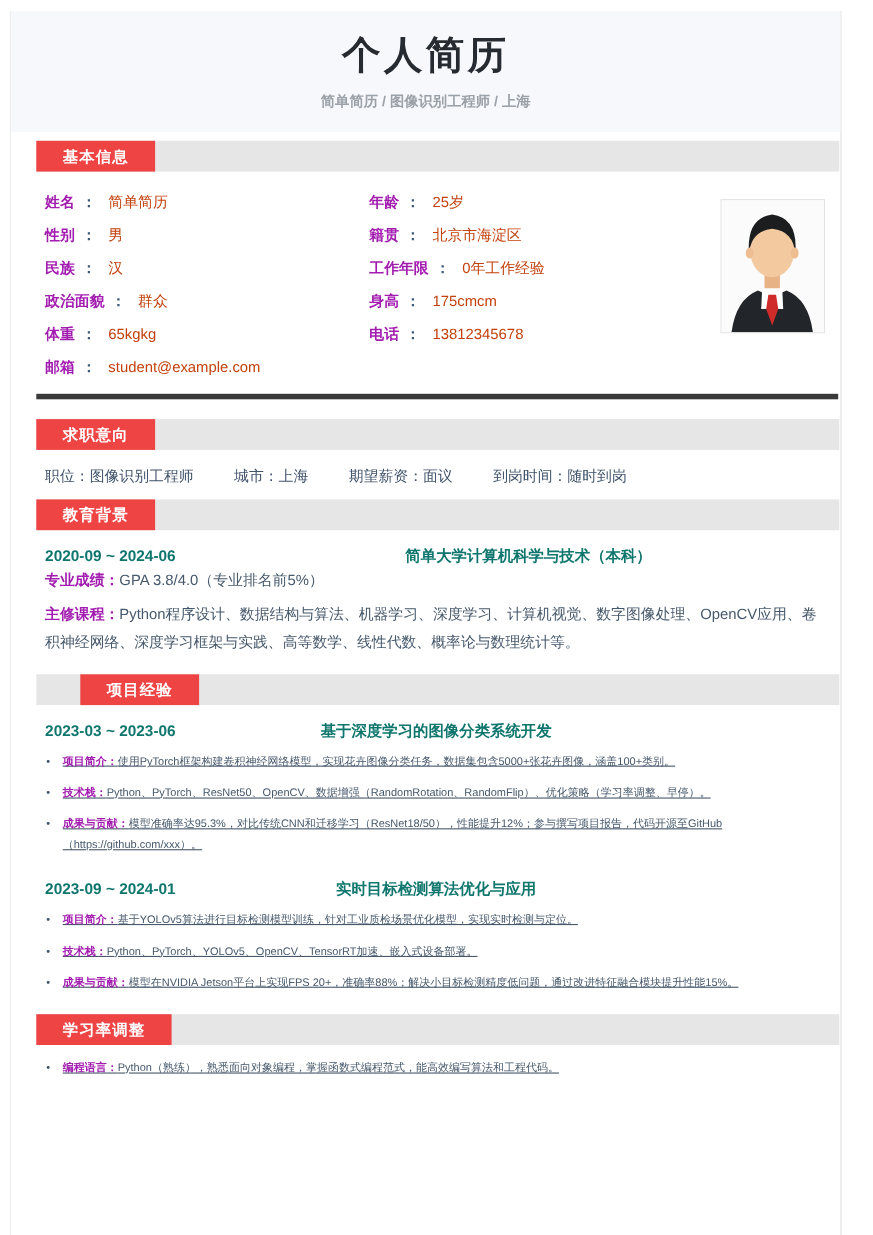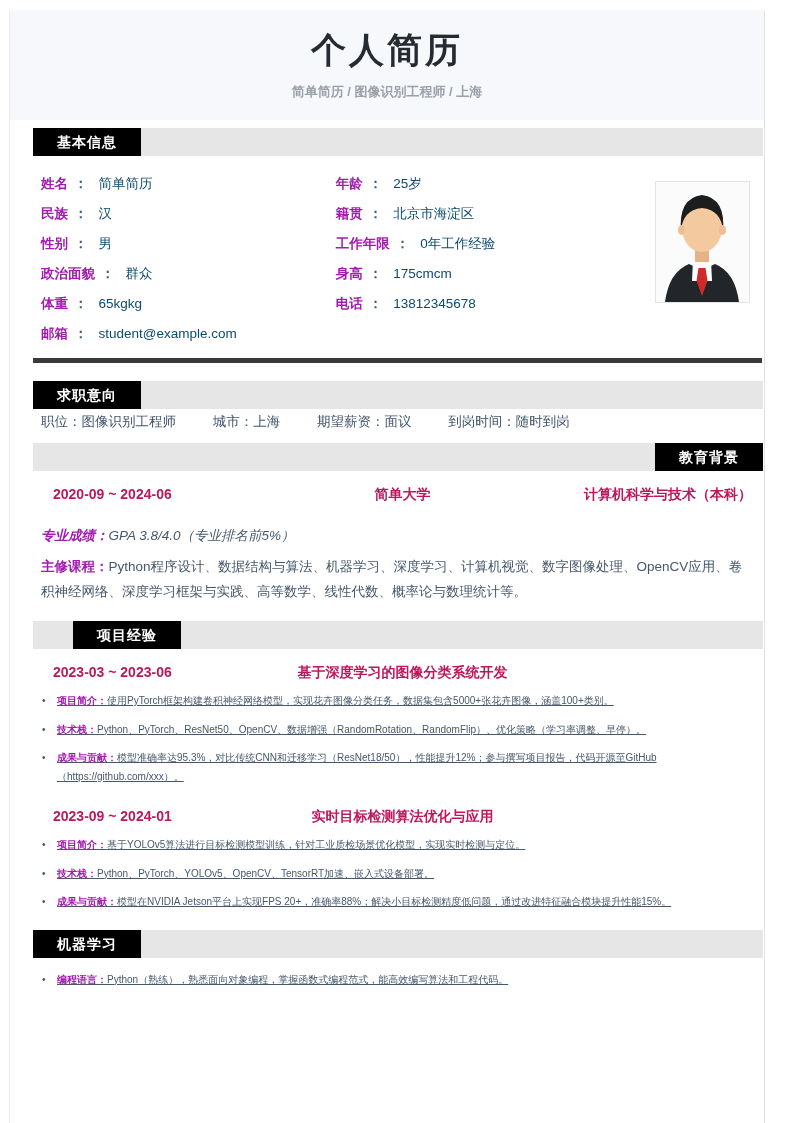--- a/index.html
+++ b/index.html
@@ -8,83 +8,83 @@
   .page { position:relative; margin-left:9px; width:756px; height:1123px;
     border-left:1px solid #ededed; border-right:1px solid #e2e2e2; background:#fff; }
 
   
   .header-band { margin-top:10px; background:#f7f8fb; padding:17px 0 19px; text-align:center; }
   .title { font-size:35px; font-weight:bold; color:#262b31; letter-spacing:3px; }
   .subtitle { margin-top:9px; font-size:13px; color:#9ba1a8;font-weight:bold; }
 
   
   .section-bar { margin-left:23px; margin-right:1px; background:#e6e6e6; height:28px; }
-  .badge { display:inline-block; background:#000000; color:#ffffff; font-size:14px;
+  .badge { display:inline-block; background:#ef4444; color:#ffffff; font-size:14px;
     font-weight:bold; height:28px; line-height:28px; padding:0 24px; letter-spacing:1px; }
 
   .content { margin-left:31px; margin-right:12px; }
 
   
   .basic-wrap { display:flex; margin-top:13px; }
   .cols { flex:1; display:flex; }
   .col { width:50%; }
   .col.left { width:48%; }
   .info-row { height:30px; line-height:30px; font-size:13.5px; white-space:nowrap; }
   .label { color:#a21caf; font-weight:bold; }
   .colon { color:#3d5a78; font-weight:bold; margin:0 11px 0 6px; }
-  .value { color:#0c4a6e; }
+  .value { color:#c2410c; }
   .photo { width:95px; height:122px; margin-top:12px; margin-right:2px; background:#fdfdfd;
     border:1px solid #e3e3e3; flex:none; }
 
   .divider { margin:9px 1px 0 23px; height:5px; background:#3a3a3a; }
 
   
-  .intent-row { margin-top:4px; font-size:13.5px; color:#40536a; }
+  .intent-row { margin-top:15px; font-size:13.5px; color:#40536a; }
   .intent-item { margin-right:33px; }
 
   
   .tri-row { display:grid; grid-template-columns:1fr auto 1fr; margin-top:15px;
-    font-size:14px; font-weight:bold; color:#be185d;margin-left:12px; }
+    font-size:14px; font-weight:bold; color:#0f766e; }
   .tri-row .mid { text-align:center; }
-  .tri-row .end { text-align:right; }
+  .tri-row .end { text-align:left; }
 
-  .line { margin-top:20px; font-size:13.5px; color:#46586b; line-height:1.8;font-style:italic; }
+  .line { margin-top:1px; font-size:13.5px; color:#46586b; line-height:1.8; }
   .para { margin-top:7px; font-size:13.5px; color:#46586b; line-height:1.85; }
 
   
   .bullet { position:relative; margin-top:10px; padding-left:16px; font-size:10px;
     color:#46586b; line-height:1.85;text-decoration:underline; }
   .bullet::before { content:"•"; position:absolute; left:1px; top:0; color:#3d5168; }
   .skills .bullet { margin-top:13px; }
   .proj { margin-top:4px; }
   .proj + .proj { margin-top:22px; }
 
-  .mt8 { margin-top:8px; } .mt12 { margin-top:12px;text-align:right; } .mt16 { margin-top:16px;padding-left:40px; } .mt18 { margin-top:18px; }
+  .mt8 { margin-top:8px; } .mt12 { margin-top:12px; } .mt16 { margin-top:16px;padding-left:40px; } .mt18 { margin-top:18px; }
 </style>
 </head>
 <body>
 
 <div class="page">
 
   <div class="header-band">
     <div class="title">个人简历</div>
     <div class="subtitle">简单简历 / 图像识别工程师 / 上海</div>
   </div>
 
   <div class="section-bar mt8">
     <span class="badge">基本信息</span>
   </div>
 
   <div class="content">
     <div class="basic-wrap">
       <div class="cols">
         <div class="col left">
           <div class="info-row"><span class="label">姓名</span><span class="colon">：</span><span class="value">简单简历</span></div>
+          <div class="info-row"><span class="label">性别</span><span class="colon">：</span><span class="value">男</span></div>
           <div class="info-row"><span class="label">民族</span><span class="colon">：</span><span class="value">汉</span></div>
-          <div class="info-row"><span class="label">性别</span><span class="colon">：</span><span class="value">男</span></div>
           <div class="info-row"><span class="label">政治面貌</span><span class="colon">：</span><span class="value">群众</span></div>
           <div class="info-row"><span class="label">体重</span><span class="colon">：</span><span class="value">65kgkg</span></div>
           <div class="info-row"><span class="label">邮箱</span><span class="colon">：</span><span class="value">student@example.com</span></div>
         </div>
         <div class="col">
           <div class="info-row"><span class="label">年龄</span><span class="colon">：</span><span class="value">25岁</span></div>
           <div class="info-row"><span class="label">籍贯</span><span class="colon">：</span><span class="value">北京市海淀区</span></div>
           <div class="info-row"><span class="label">工作年限</span><span class="colon">：</span><span class="value">0年工作经验</span></div>
           <div class="info-row"><span class="label">身高</span><span class="colon">：</span><span class="value">175cmcm</span></div>
           <div class="info-row"><span class="label">电话</span><span class="colon">：</span><span class="value">13812345678</span></div>
@@ -158,20 +158,20 @@
         <span class="mid">实时目标检测算法优化与应用</span>
         <span class="end"></span>
       </div>
       <div class="bullet"><span class="label">项目简介：</span><span>基于YOLOv5算法进行目标检测模型训练，针对工业质检场景优化模型，实现实时检测与定位。</span></div>
       <div class="bullet"><span class="label">技术栈：</span><span>Python、PyTorch、YOLOv5、OpenCV、TensorRT加速、嵌入式设备部署。</span></div>
       <div class="bullet"><span class="label">成果与贡献：</span><span>模型在NVIDIA Jetson平台上实现FPS 20+，准确率88%；解决小目标检测精度低问题，通过改进特征融合模块提升性能15%。</span></div>
     </div>
   </div>
 
   <div class="section-bar mt18">
-    <span class="badge">机器学习</span>
+    <span class="badge">学习率调整</span>
   </div>
   <div class="content skills">
     <div class="bullet"><span class="label">编程语言：</span><span>Python（熟练），熟悉面向对象编程，掌握函数式编程范式，能高效编写算法和工程代码。</span></div>
 
   </div>
 
 </div>
 
 </body></html>

